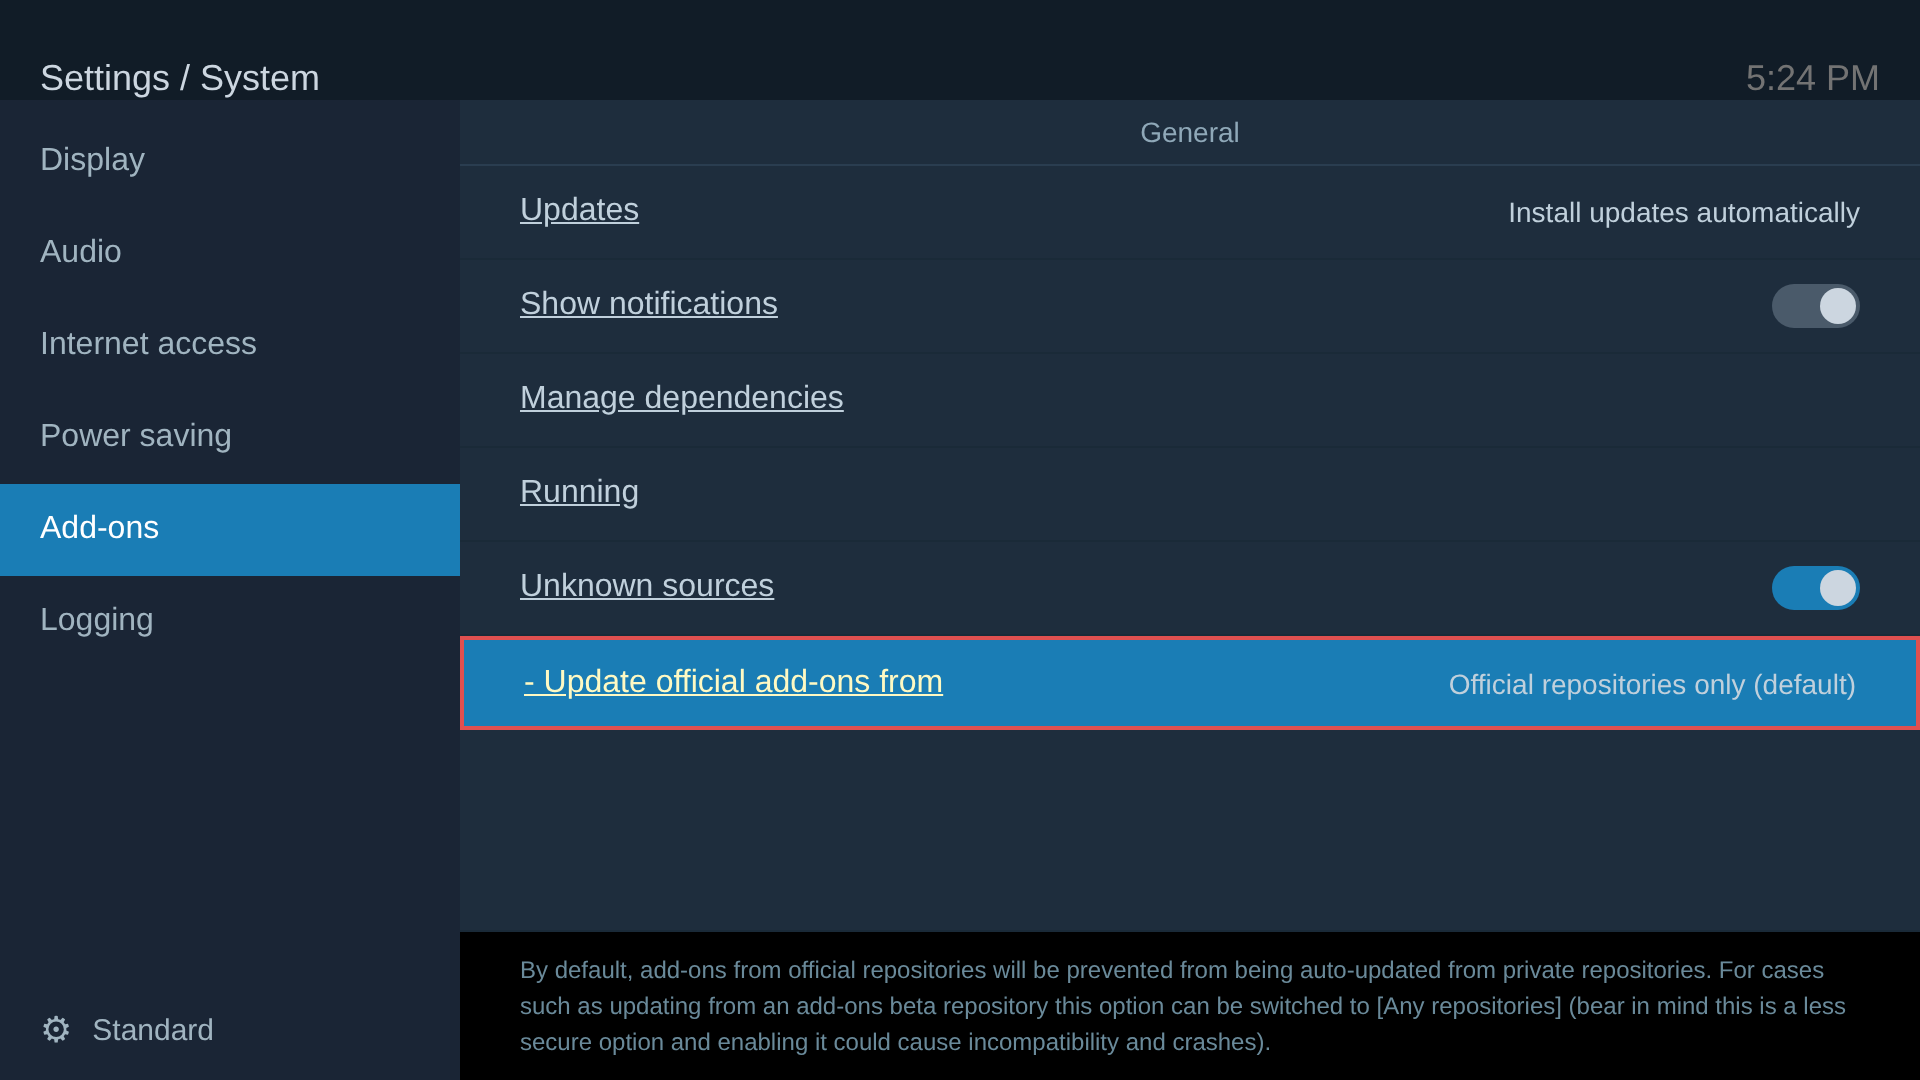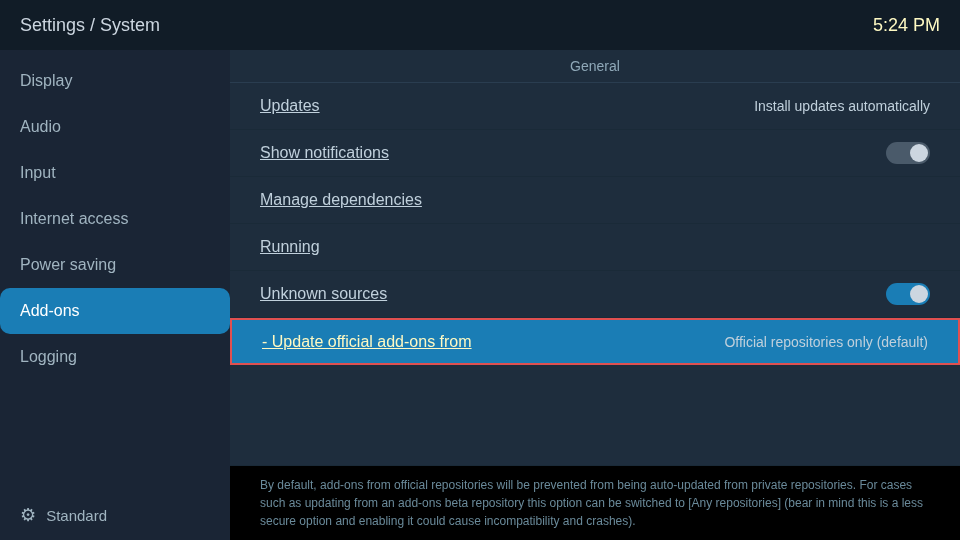--- a/index.html
+++ b/index.html
@@ -9,33 +9,33 @@
       background: #1a2535;
       font-family: Arial, sans-serif;
       color: #ccd6e0;
       overflow: hidden;
     }
 
     
     .header {
       display: flex;
       justify-content: space-between;
-      align-items: center;
+      align-items: flex-end;
       padding: 0 20px;
       height: 50px;
       background: #111c27;
     }
     .header-title {
       font-size: 18px;
       color: #ccd6e0;
       font-weight: normal;
     }
     .header-time {
       font-size: 18px;
-      color: #fef9c3;
+      color: #737373;
     }
 
     
     .layout {
       display: flex;
       height: 490px;
     }
 
     
     .sidebar {
@@ -47,21 +47,20 @@
     }
     .sidebar-item {
       padding: 14px 20px;
       font-size: 16px;
       color: #a0b4c0;
       cursor: pointer;
     }
     .sidebar-item.active {
       background: #1a7db5;
       color: #ffffff;
-      border-radius: 10px;
     }
     .sidebar-bottom {
       margin-top: auto;
       padding: 14px 20px;
       display: flex;
       align-items: center;
       gap: 10px;
       font-size: 15px;
       color: #a0b4c0;
     }
@@ -160,21 +159,20 @@
 <div class="header">
   <span class="header-title">Settings / System</span>
   <span class="header-time">5:24 PM</span>
 </div>
 
 <div class="layout">
 
   <div class="sidebar">
     <div class="sidebar-item">Display</div>
     <div class="sidebar-item">Audio</div>
-    <div class="sidebar-item">Input</div>
     <div class="sidebar-item">Internet access</div>
     <div class="sidebar-item">Power saving</div>
     <div class="sidebar-item active">Add-ons</div>
     <div class="sidebar-item">Logging</div>
 
     <div class="sidebar-bottom">
       <span class="gear-icon">⚙</span>
       <span>Standard</span>
     </div>
   </div>

